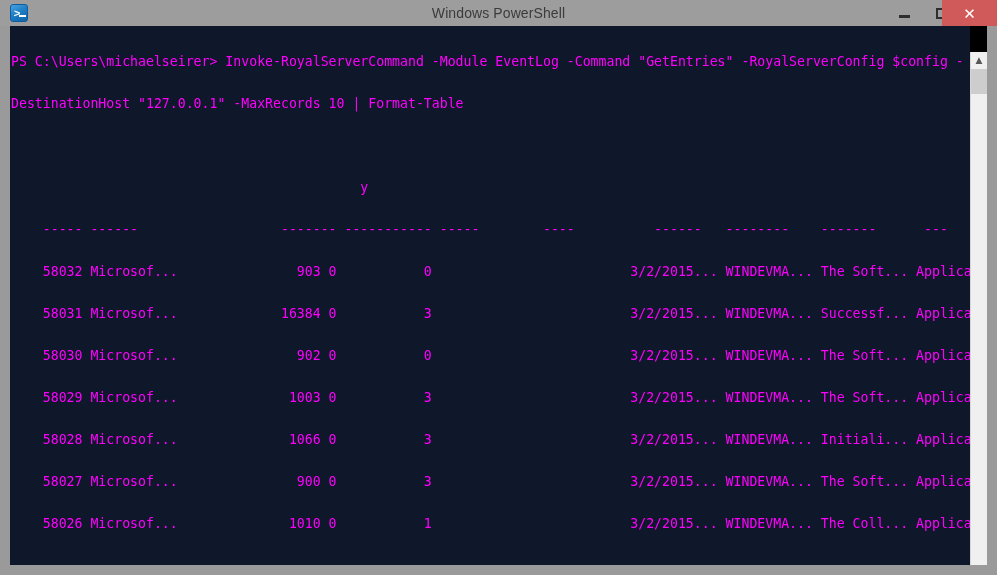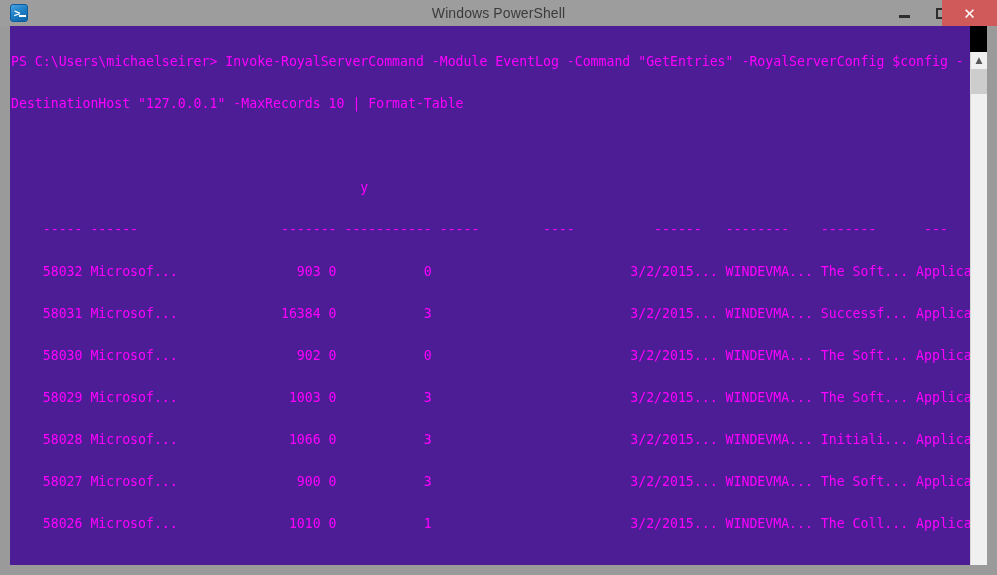--- a/index.html
+++ b/index.html
@@ -100,21 +100,21 @@
     left: 10px; top: 26px;
     width: 977px; height: 539px;
     background: #000000;
     overflow: hidden;
   }
 
   #console {
     position: absolute;
     left: 0; top: 0;
     width: 960px; height: 539px;
-    background: #4c1d95;
+    background: #0f172a;
     color: #ff00ff;
     font-family: "DejaVu Sans Mono", monospace;
     font-size: 13.2px;
     line-height: 14px;
     white-space: pre;
     overflow: hidden;
     padding: 1px 0 0 1px;
     letter-spacing: 0px;
   }
   #console .line {

